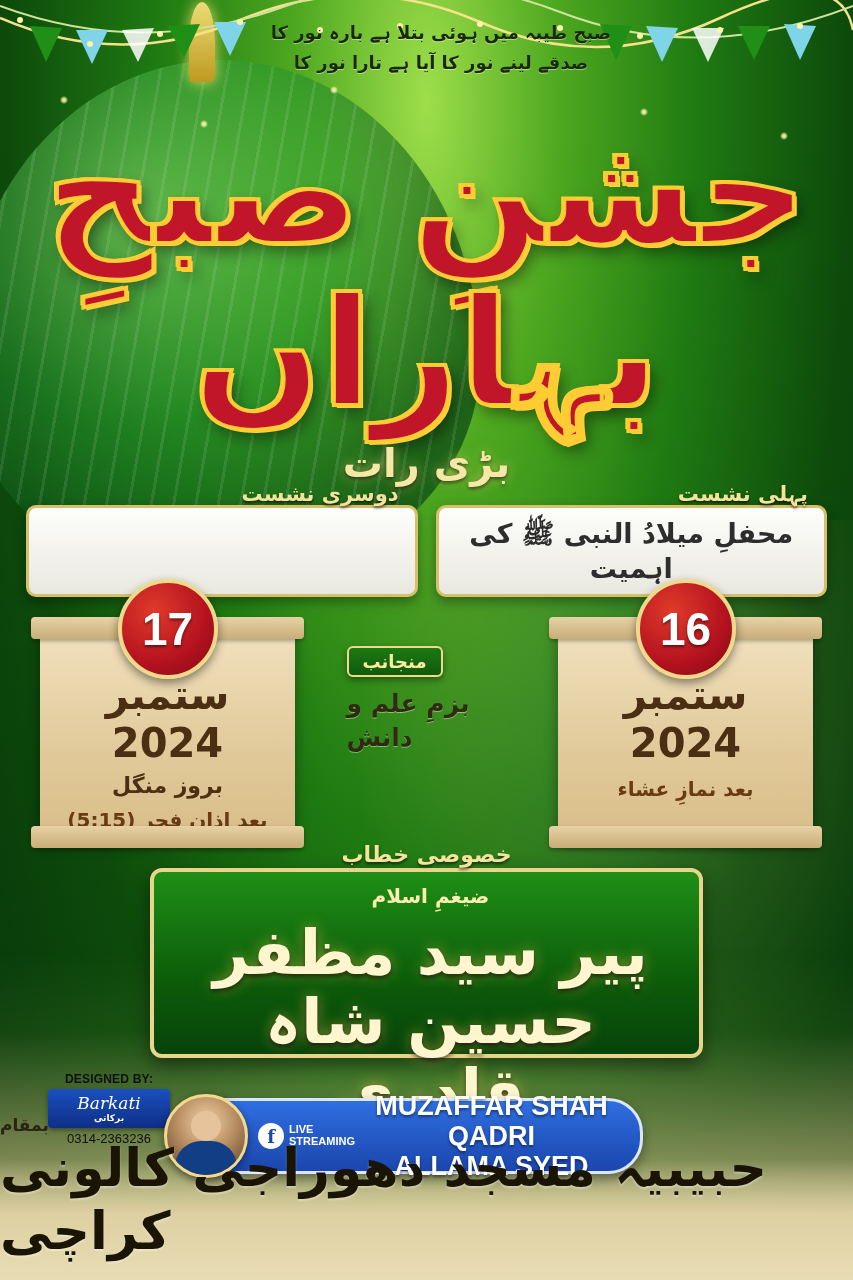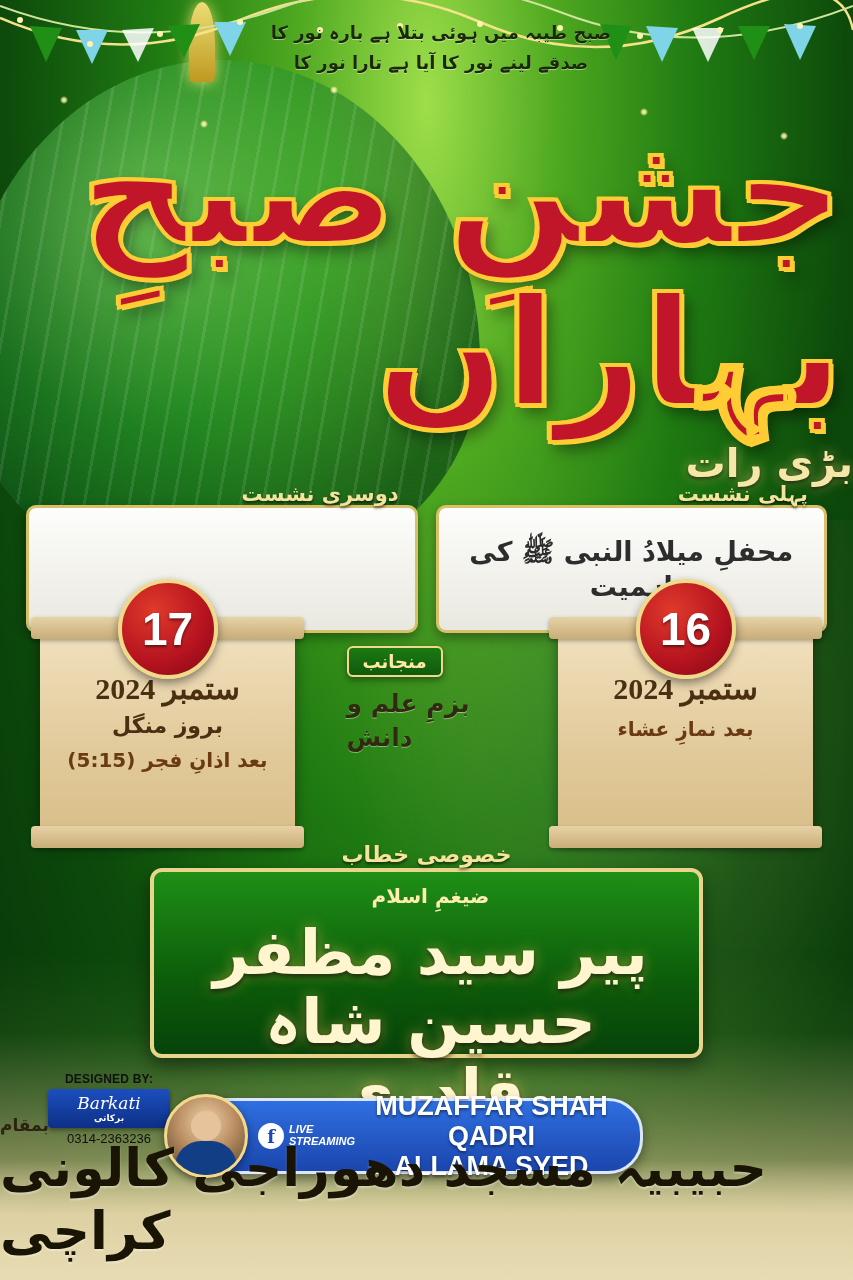--- a/index.html
+++ b/index.html
@@ -117,21 +117,21 @@
     line-height: 1.65;
     text-shadow: 0 1px 0 rgba(255,255,255,0.45);
     padding-left: 29px;
   }
 
   
   .title-wrap {
     position: absolute;
     top: 110px;
     left: 0; right: 0;
-    text-align: right;
+    text-align: center;
     z-index: 7;
   }
   .title-main {
     font-size: 150px;
     line-height: 1.08;
     color: #c1152a;
     letter-spacing: -2px;
     text-shadow:
       0 0 2px #ffd34d,
       3px 3px 0 #ffcf3a,
@@ -163,21 +163,21 @@
     position: relative;
     width: 392px;
     min-height: 66px;
     background: linear-gradient(#fdfdfb, #e9e8e0);
     border: 3px solid #d8bf6a;
     border-radius: 10px;
     box-shadow: 0 5px 12px rgba(0,0,0,0.35);
     display: flex;
     align-items: center;
     justify-content: center;
-    padding: 26px 14px;
+    padding: 8px 14px;
     box-sizing: border-box;
   }
   .session-label {
     position: absolute;
     top: -26px;
     right: 16px;
     font-size: 21px;
     color: #f4e39a;
     text-shadow: 0 2px 3px rgba(0,0,0,0.65);
   }
@@ -240,23 +240,22 @@
     text-shadow: 0 2px 3px rgba(0,0,0,0.5);
     z-index: 3;
   }
   .scroll-inner {
     position: absolute;
     inset: 46px 12px 12px 12px;
     text-align: center;
     color: #4a2f12;
   }
   .scroll-month {
-    font-size: 30px;
+    font-size: 40px;
     line-height: 1.2;
-    font-family: Liberation Serif, serif;
   }
   .scroll-day {
     font-size: 22px;
     margin-top: 6px;
   }
   .scroll-time {
     font-size: 20px;
     margin-top: 10px;
     color: #6a3a14;
   }
@@ -426,21 +425,20 @@
     align-items: center;
     justify-content: center;
     font-family: "DejaVu Serif", serif;
   }
   .fb-text {
     color: #fff;
     font-size: 11px;
     font-weight: bold;
     line-height: 1.05;
     text-align: left;
-    font-style: italic;
   }
   .live-name {
     flex: 1;
     color: #fff;
     font-size: 27px;
     font-weight: bold;
     line-height: 1.12;
     text-align: center;
     padding-right: 12px;
     text-shadow: 0 2px 3px rgba(0,0,0,0.45);

